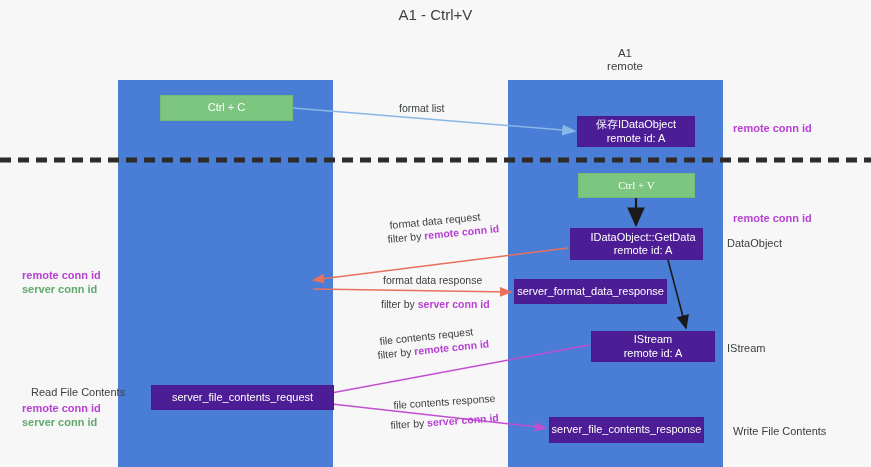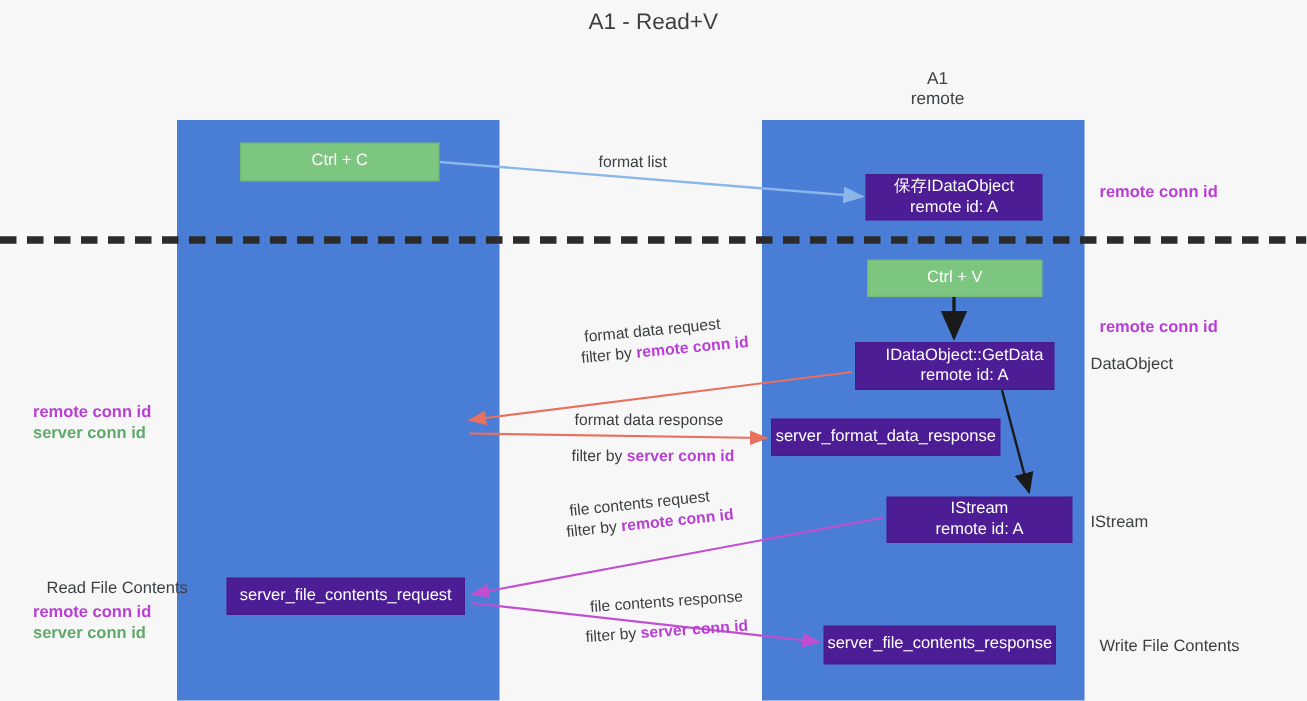--- a/index.html
+++ b/index.html
@@ -35,26 +35,26 @@
     position:absolute;box-sizing:border-box;
     display:flex;flex-direction:column;align-items:center;justify-content:center;
     color:#ffffff;font-size:11px;line-height:13.5px;text-align:center;
     border:1px solid rgba(0,0,0,.06);
   }
   .green{background:#7dc67f;}
   .orange{background:#4c1d95;}
 
   #n-ctrlc {left:160px;top:95px;width:133px;height:26px;}
   #n-idataobject{left:577px;top:116px;width:118px;height:31px;}
-  #n-ctrlv {left:578px;top:173px;width:117px;height:25px;}
+  #n-ctrlv {left:578px;top:173px;width:117px;height:25px;font-family:Liberation Serif, serif;}
   #n-getdata{left:570px;top:228px;width:133px;height:32px;padding-left:13px;}
   #n-sfdreq {left:151px;top:268px;width:160px;height:25px;}
   #n-sfdres {left:514px;top:279px;width:153px;height:25px;}
   #n-istream{left:591px;top:331px;width:124px;height:31px;}
-  #n-sfcreq {left:151px;top:385px;width:159px;height:25px;}
+  #n-sfcreq {left:151px;top:385px;width:183px;height:25px;}
   #n-sfcres {left:549px;top:417px;width:155px;height:26px;}
 
   
   .ann{position:absolute;font-size:11px;line-height:14px;font-weight:bold;}
   .ann.plain{font-weight:normal;color:#3c4043;}
   .purple{color:#b83fd4;}
   .green-t{color:#5fa96a;}
 
   #ann-r1{left:733px;top:121px;}
   #ann-r2{left:733px;top:211px;}
@@ -115,21 +115,21 @@
     <path d="M 313,289 L 511,292" stroke="#e8705f" stroke-width="1.4" fill="none" marker-end="url(#ah-red)"></path>
 
     <path d="M 668,260 L 686,328" stroke="#1a1a1a" stroke-width="1.6" fill="none" marker-end="url(#ah-black)"></path>
 
     <path d="M 589,345 L 315,396" stroke="#c14fd0" stroke-width="1.4" fill="none" marker-end="url(#ah-mag)"></path>
 
     <path d="M 314,402 L 546,428" stroke="#c14fd0" stroke-width="1.4" fill="none" marker-end="url(#ah-mag)"></path>
   </svg>
 
   <div id="title">
-    <div>A1 - Read+V</div>
+    <div>A1 - Ctrl+V</div>
   </div>
 
   <div class="col-head" id="head-b1">
   </div>
   <div class="col-head" id="head-a1">
     <div>A1</div>
     <div>remote</div>
   </div>
 
   <div class="node green" id="n-ctrlc">

